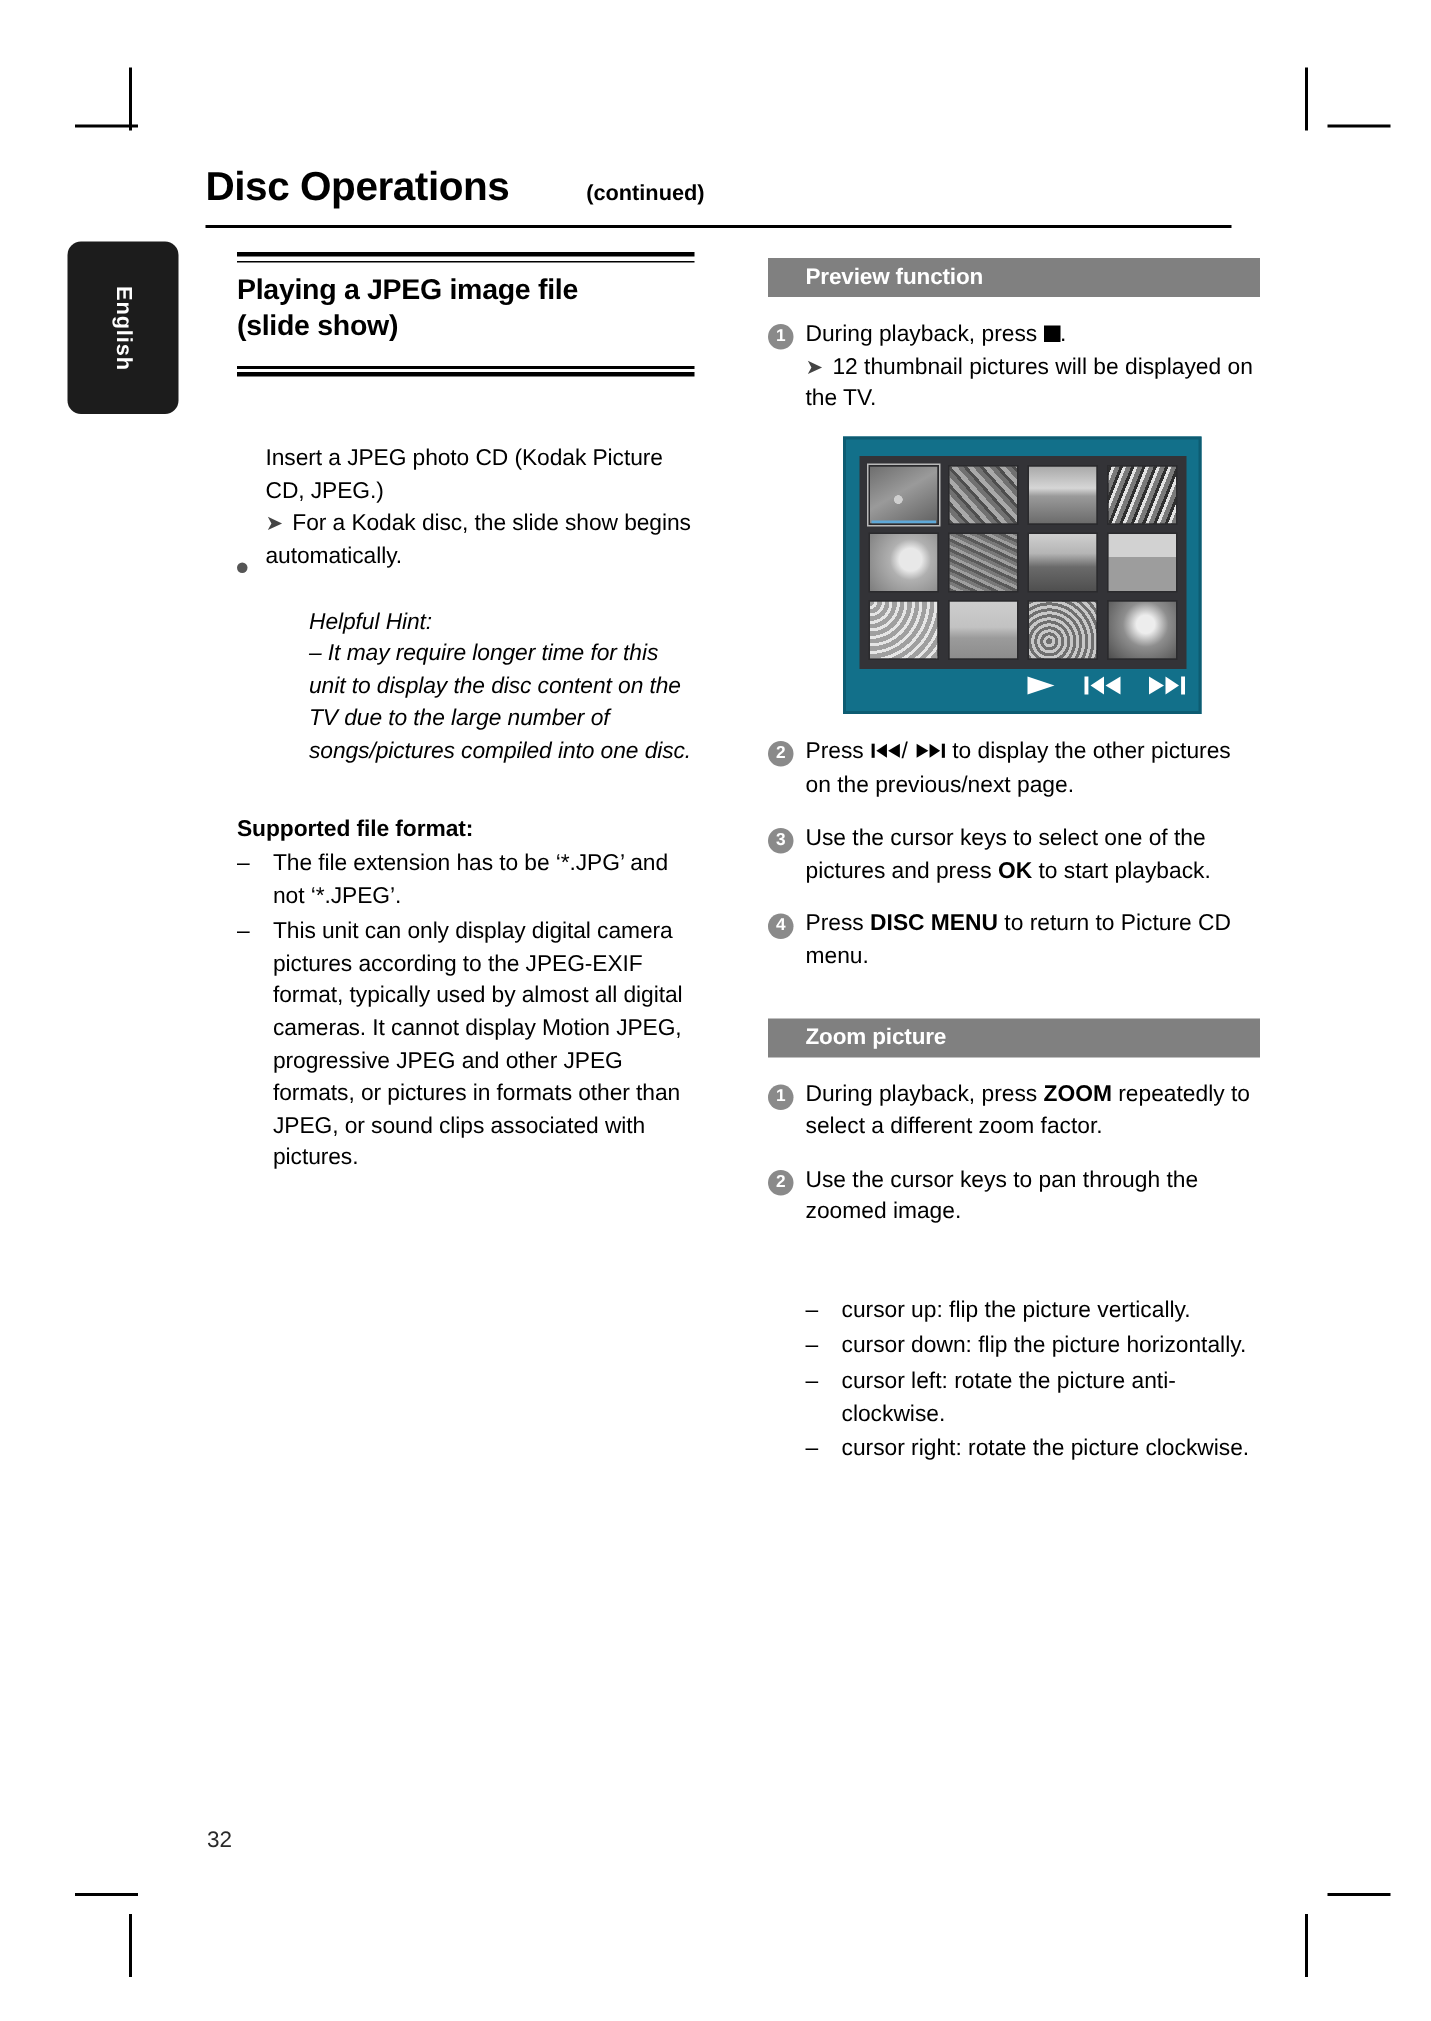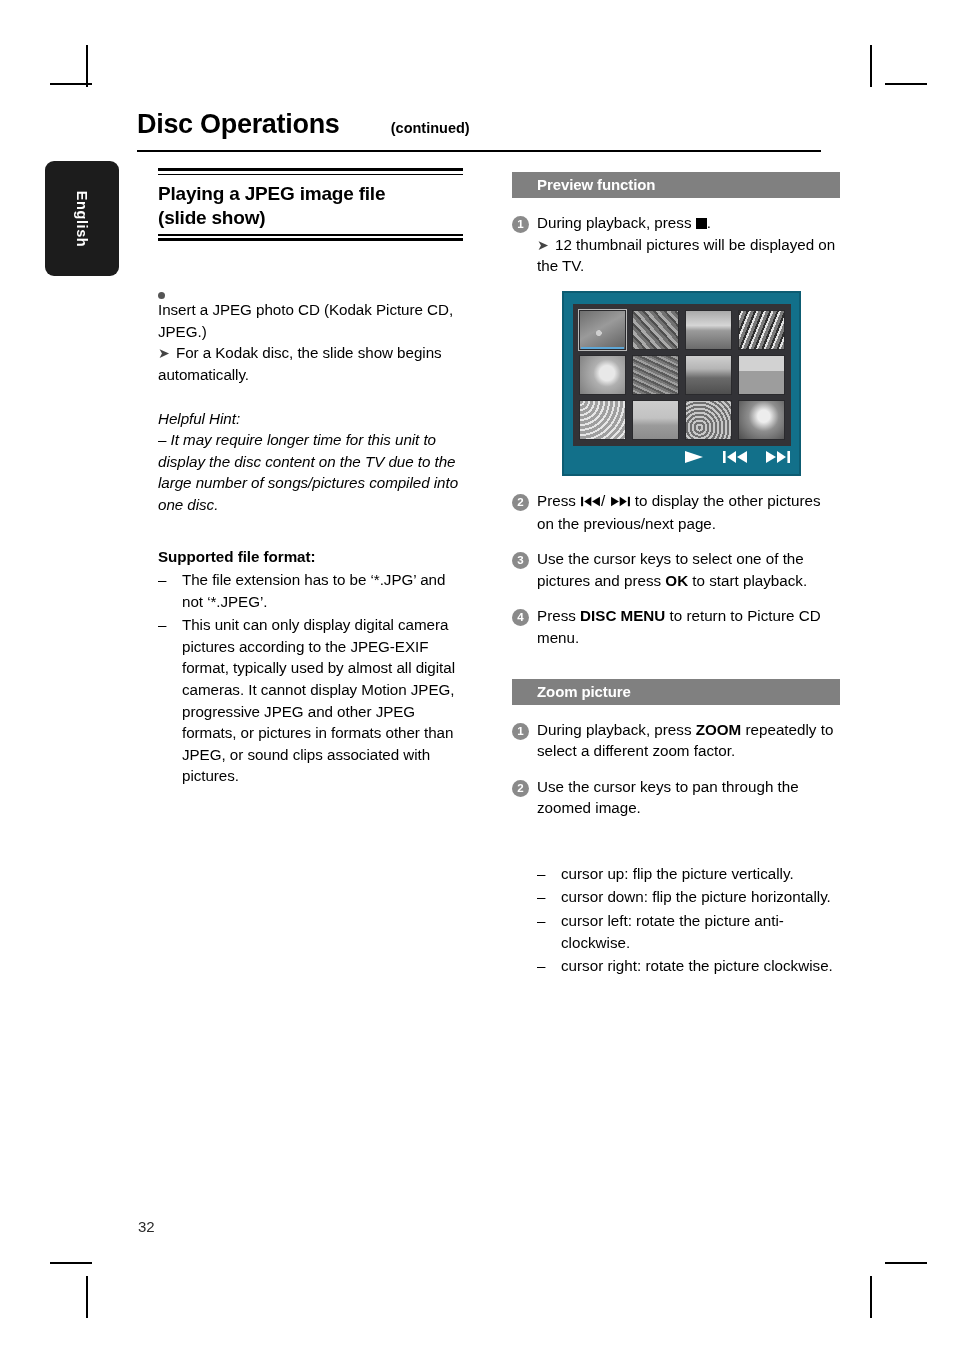--- a/index.html
+++ b/index.html
@@ -93,39 +93,38 @@
   }
 
   
   .rule-thick { height: 3px; background: #000; }
   .rule-thin  { height: 1.2px; background: #000; }
   .gap-2 { height: 2.5px; }
   .sec-title {
     font-size: 19px;
     font-weight: bold;
     line-height: 1.28;
-    padding: 7px 0 4px 0;
+    padding: 7px 0 14px 0;
     letter-spacing: -0.2px;
   }
 
   .body-text {
     font-size: 15.2px;
     line-height: 1.42;
     letter-spacing: -0.05px;
   }
   .b-bold { font-weight: bold; }
-  .b-italic { font-style: italic; }
+  .b-italic { font-style: italic; margin-left: 48px; }
   .spacer-md { height: 22px; }
   .spacer-lg { height: 30px; }
 
   
   .bullet-row {
     display: flex;
-    align-items: flex-start;
-    flex-direction: column;
+    align-items: flex-end;
   }
   .bullet-dot {
     flex: 0 0 auto;
     width: 19px;
     padding-top: 7px;
   }
   .bullet-dot::before {
     content: "";
     display: block;
     width: 7px;

